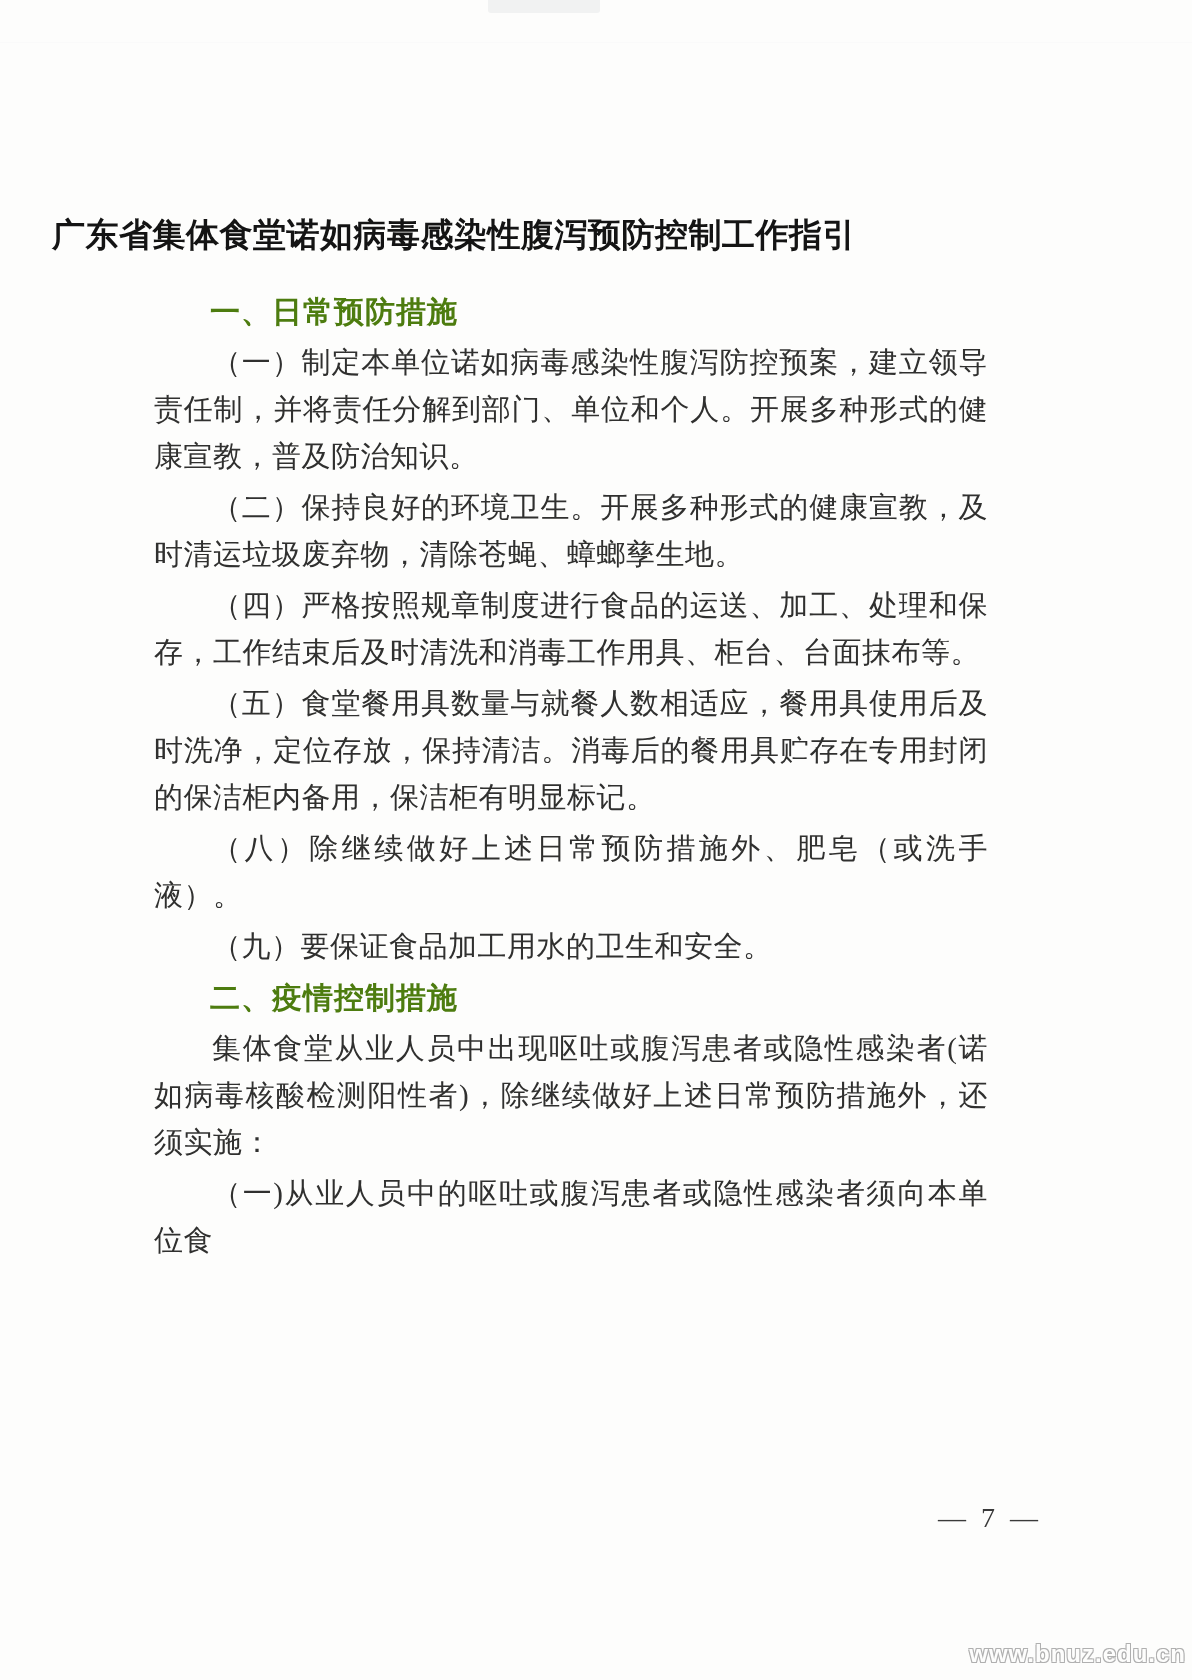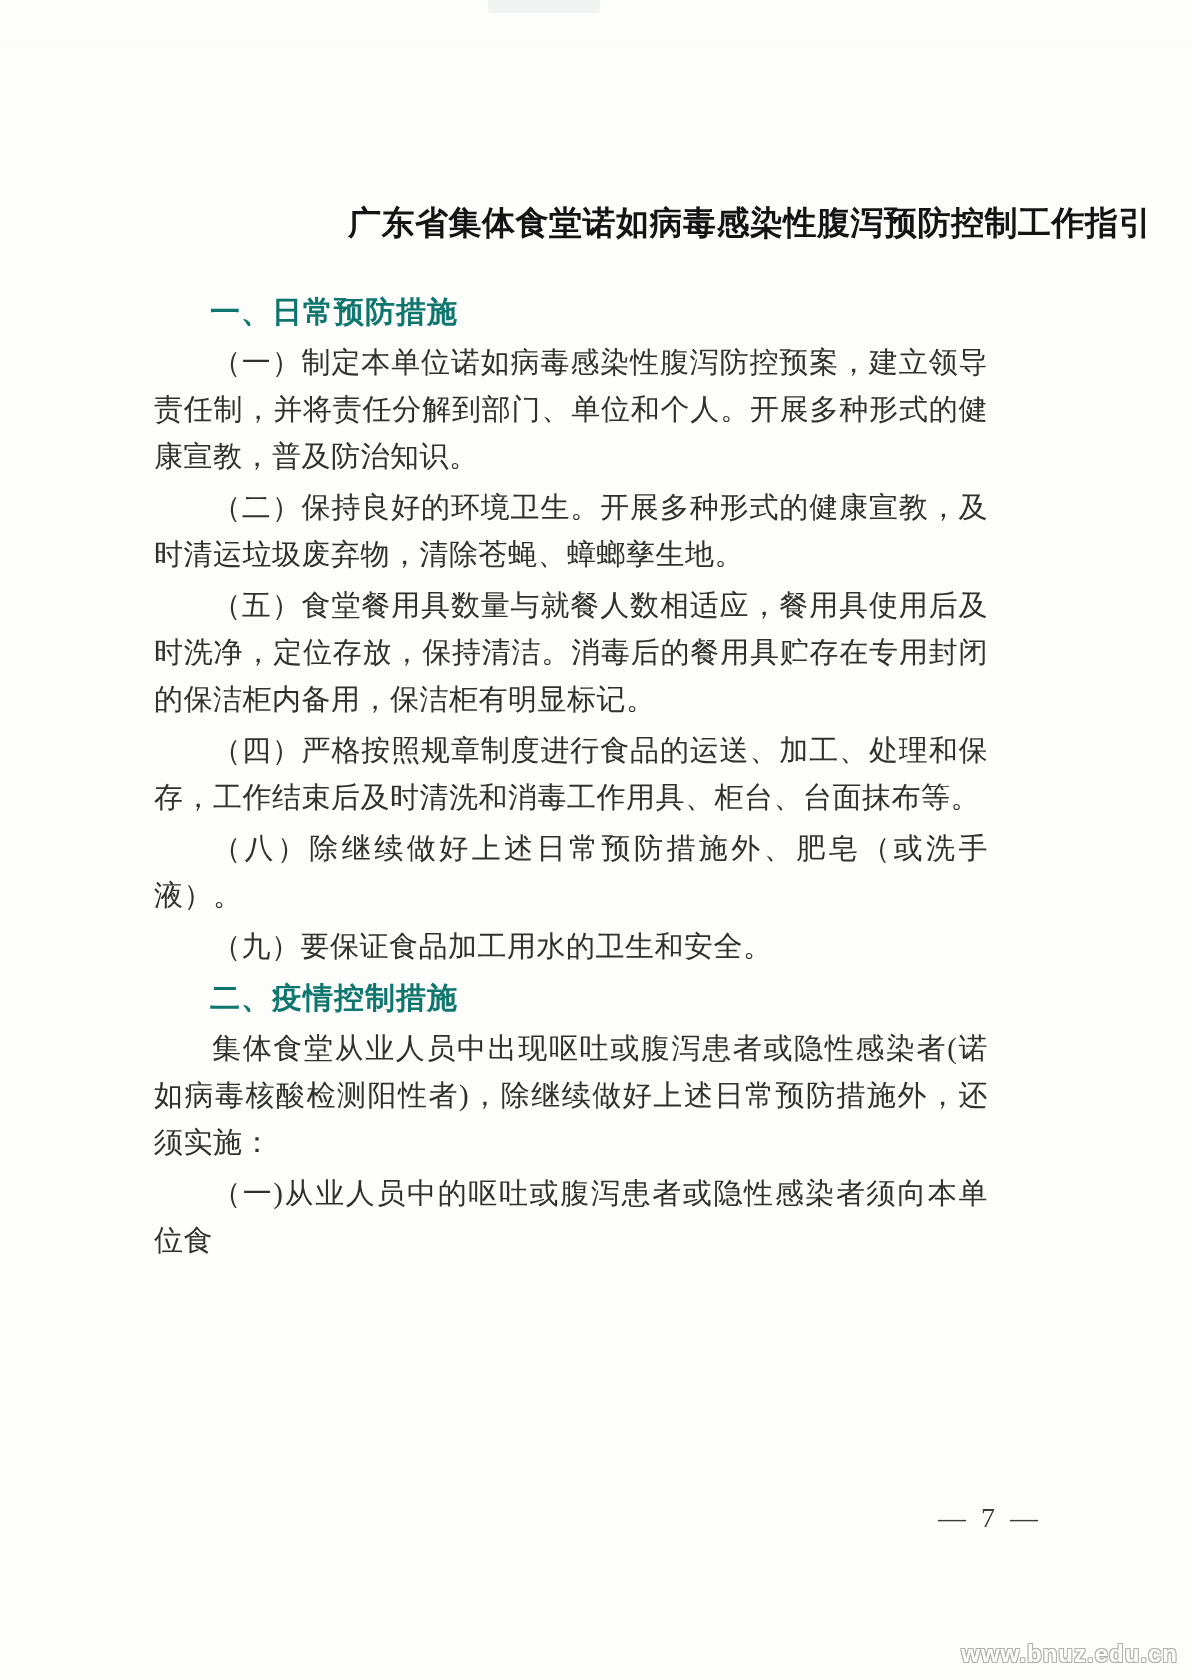--- a/index.html
+++ b/index.html
@@ -27,23 +27,23 @@
   }
   .scan-line {
     position: absolute;
     top: 42px;
     left: 0;
     width: 100%;
     height: 1px;
     background: #fafafa;
   }
   .doc-title {
-    margin: 0;
+    margin: 12px;
     padding: 201px 40px 0 40px;
-    text-align: right;
+    text-align: left;
     font-family: "Liberation Sans", "DejaVu Sans", sans-serif;
     font-weight: 700;
     font-size: 33px;
     line-height: 44px;
     letter-spacing: 0.5px;
     color: #141414;
   }
   .content {
     position: absolute;
     top: 288px;
@@ -59,34 +59,34 @@
     text-indent: 2em;
     letter-spacing: 0.5px;
   }
   .content h2 {
     margin: 0;
     text-indent: 2em;
     font-family: "Liberation Sans", "DejaVu Sans", sans-serif;
     font-weight: 700;
     font-size: 30px;
     line-height: 47px;
-    color: #0f766e;
+    color: #4d7c0f;
     letter-spacing: 1px;
   }
   .page-number {
     position: absolute;
     top: 1502px;
     right: 150px;
     font-size: 28px;
     letter-spacing: 4px;
     color: #3a3a3a;
   }
   .watermark {
     position: absolute;
-    right: 14px;
+    right: 6px;
     bottom: 12px;
     font-family: "Liberation Sans", "DejaVu Sans", sans-serif;
     font-weight: 700;
     font-size: 24px;
     letter-spacing: 1px;
     color: #fdfdfc;
     text-shadow: -1px -1px 0 #b0b0b0, 1px -1px 0 #b0b0b0,
                  -1px 1px 0 #b0b0b0, 1px 1px 0 #b0b0b0;
   }
 </style>
@@ -102,23 +102,23 @@
 
   <div class="content">
 
     <h2>一、日常预防措施</h2>
 
     <p>（一）制定本单位诺如病毒感染性腹泻防控预案，建立领导责任制，并将责任分解到部门、单位和个人。开展多种形式的健康宣教，普及防治知识。</p>
 
     <p>（二）保持良好的环境卫生。开展多种形式的健康宣教，及时清运垃圾废弃物，清除苍蝇、蟑螂孳生地。</p>
 
 
+    <p>（四）严格按照规章制度进行食品的运送、加工、处理和保存，工作结束后及时清洗和消毒工作用具、柜台、台面抹布等。</p>
+
     <p>（五）食堂餐用具数量与就餐人数相适应，餐用具使用后及时洗净，定位存放，保持清洁。消毒后的餐用具贮存在专用封闭的保洁柜内备用，保洁柜有明显标记。</p>
-
-    <p>（四）严格按照规章制度进行食品的运送、加工、处理和保存，工作结束后及时清洗和消毒工作用具、柜台、台面抹布等。</p>
 
 
 
     <p>（八）除继续做好上述日常预防措施外、肥皂（或洗手液）。</p>
 
     <p>（九）要保证食品加工用水的卫生和安全。</p>
 
     <h2>二、疫情控制措施</h2>
 
     <p>集体食堂从业人员中出现呕吐或腹泻患者或隐性感染者(诺如病毒核酸检测阳性者)，除继续做好上述日常预防措施外，还须实施：</p>

